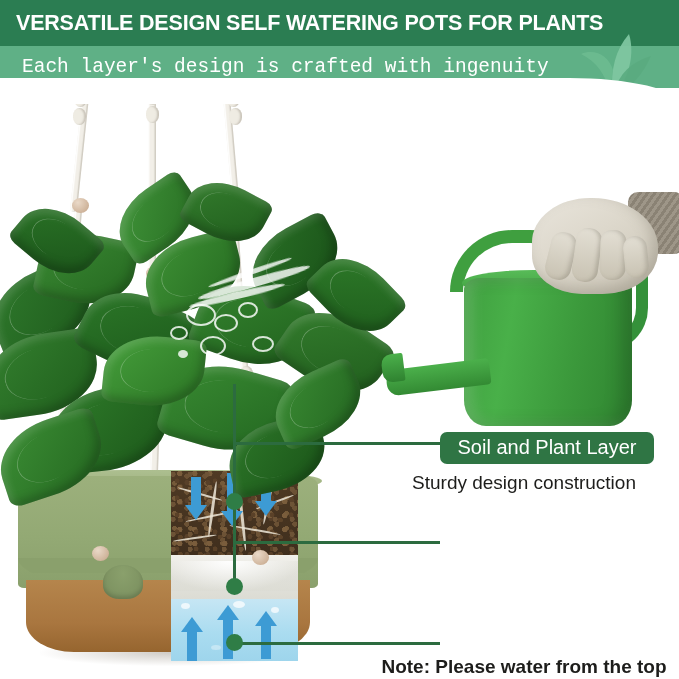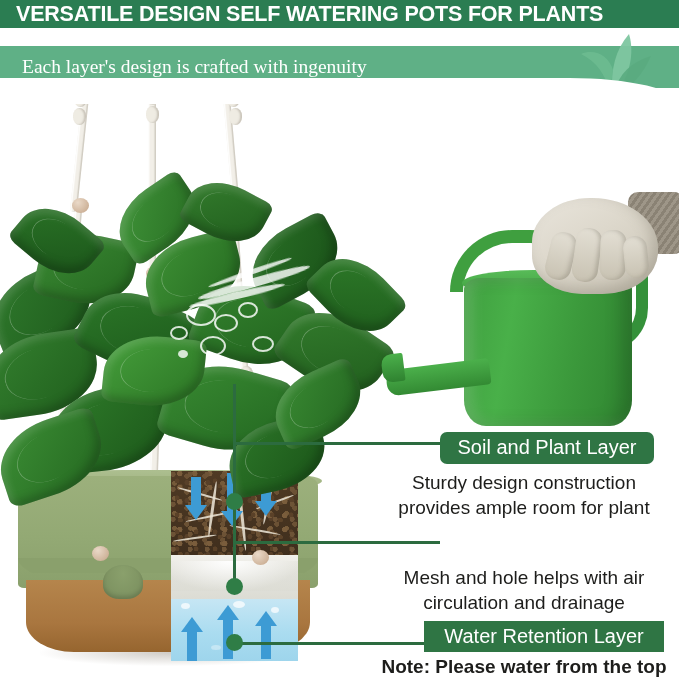--- a/index.html
+++ b/index.html
@@ -7,21 +7,21 @@
   html,body { width:679px; height:679px; overflow:hidden; }
   body {
     font-family:"Liberation Sans", sans-serif;
     background:#ffffff;
     position:relative;
   }
   #stage { position:relative; width:679px; height:679px; background:#fff; overflow:hidden; }
 
   
   .hdr-top {
-    position:absolute; left:0; top:0; width:679px; height:28px;
+    position:absolute; left:0; top:0; width:679px; height:46px;
     background:#2b7d52; overflow:hidden;
   }
   .hdr-title {
     position:absolute; left:16px; top:50%; transform:translateY(-50%);
     color:#ffffff; font-weight:bold; font-size:21.5px;
     letter-spacing:-0.2px; white-space:nowrap;
     font-family:"Liberation Sans", sans-serif;
   }
   .hdr-sub-band {
     position:absolute; left:0; top:46px; width:679px; height:42px;
@@ -30,21 +30,21 @@
   
   .hdr-wedge {
     position:absolute; left:0; top:78px; width:679px; height:26px;
     background:#ffffff;
     border-top-right-radius:110px 26px;
     z-index:3;
   }
   .hdr-sub {
     position:absolute; left:22px; top:50px; height:34px; line-height:34px;
     color:#ffffff; font-size:19.5px; white-space:nowrap; z-index:4;
-    font-family:Liberation Serif, serif;
+    font-family:Liberation Mono, monospace;
   }
   .hdr-leaf { position:absolute; right:14px; top:18px; width:110px; height:74px; z-index:2; }
 
   
   .photo { position:absolute; left:0; top:88px; width:679px; height:591px; overflow:hidden; background:#fff; }
 
   
   .rope { position:absolute; background:#f2efe8; border-radius:3px;
           box-shadow:inset -1.5px 0 1px rgba(180,175,163,.55), inset 1.5px 0 1px rgba(255,255,255,.9); }
   .rope-knot { position:absolute; width:13px; height:17px; border-radius:50%/45%;
@@ -386,26 +386,20 @@
       <div class="cdot" style="left:226px; top:546px;"></div>
       <div class="cline" style="left:234px; top:554px; width:206px;"></div>
     </div>
 
   </div>
 
   <div class="badge round" style="left:440px; top:432px; width:214px; height:32px;">Soil and Plant Layer</div>
 
   <div class="desc" style="left:374px; top:470px; width:300px;">
     <div>Sturdy design construction</div>
-    <div>provides ample room for plant</div>
   </div>
 
 
-  <div class="desc" style="left:374px; top:565px; width:300px;">
-    <div>Mesh and hole helps with air</div>
-    <div>circulation and drainage</div>
-  </div>
-
-  <div class="badge" style="left:424px; top:621px; width:240px; height:31px;">Water Retention Layer</div>
+
 
   <div class="note" style="left:374px; top:655px; width:300px;">Note: Please water from the top</div>
 
 </div>
 
 </body></html>

